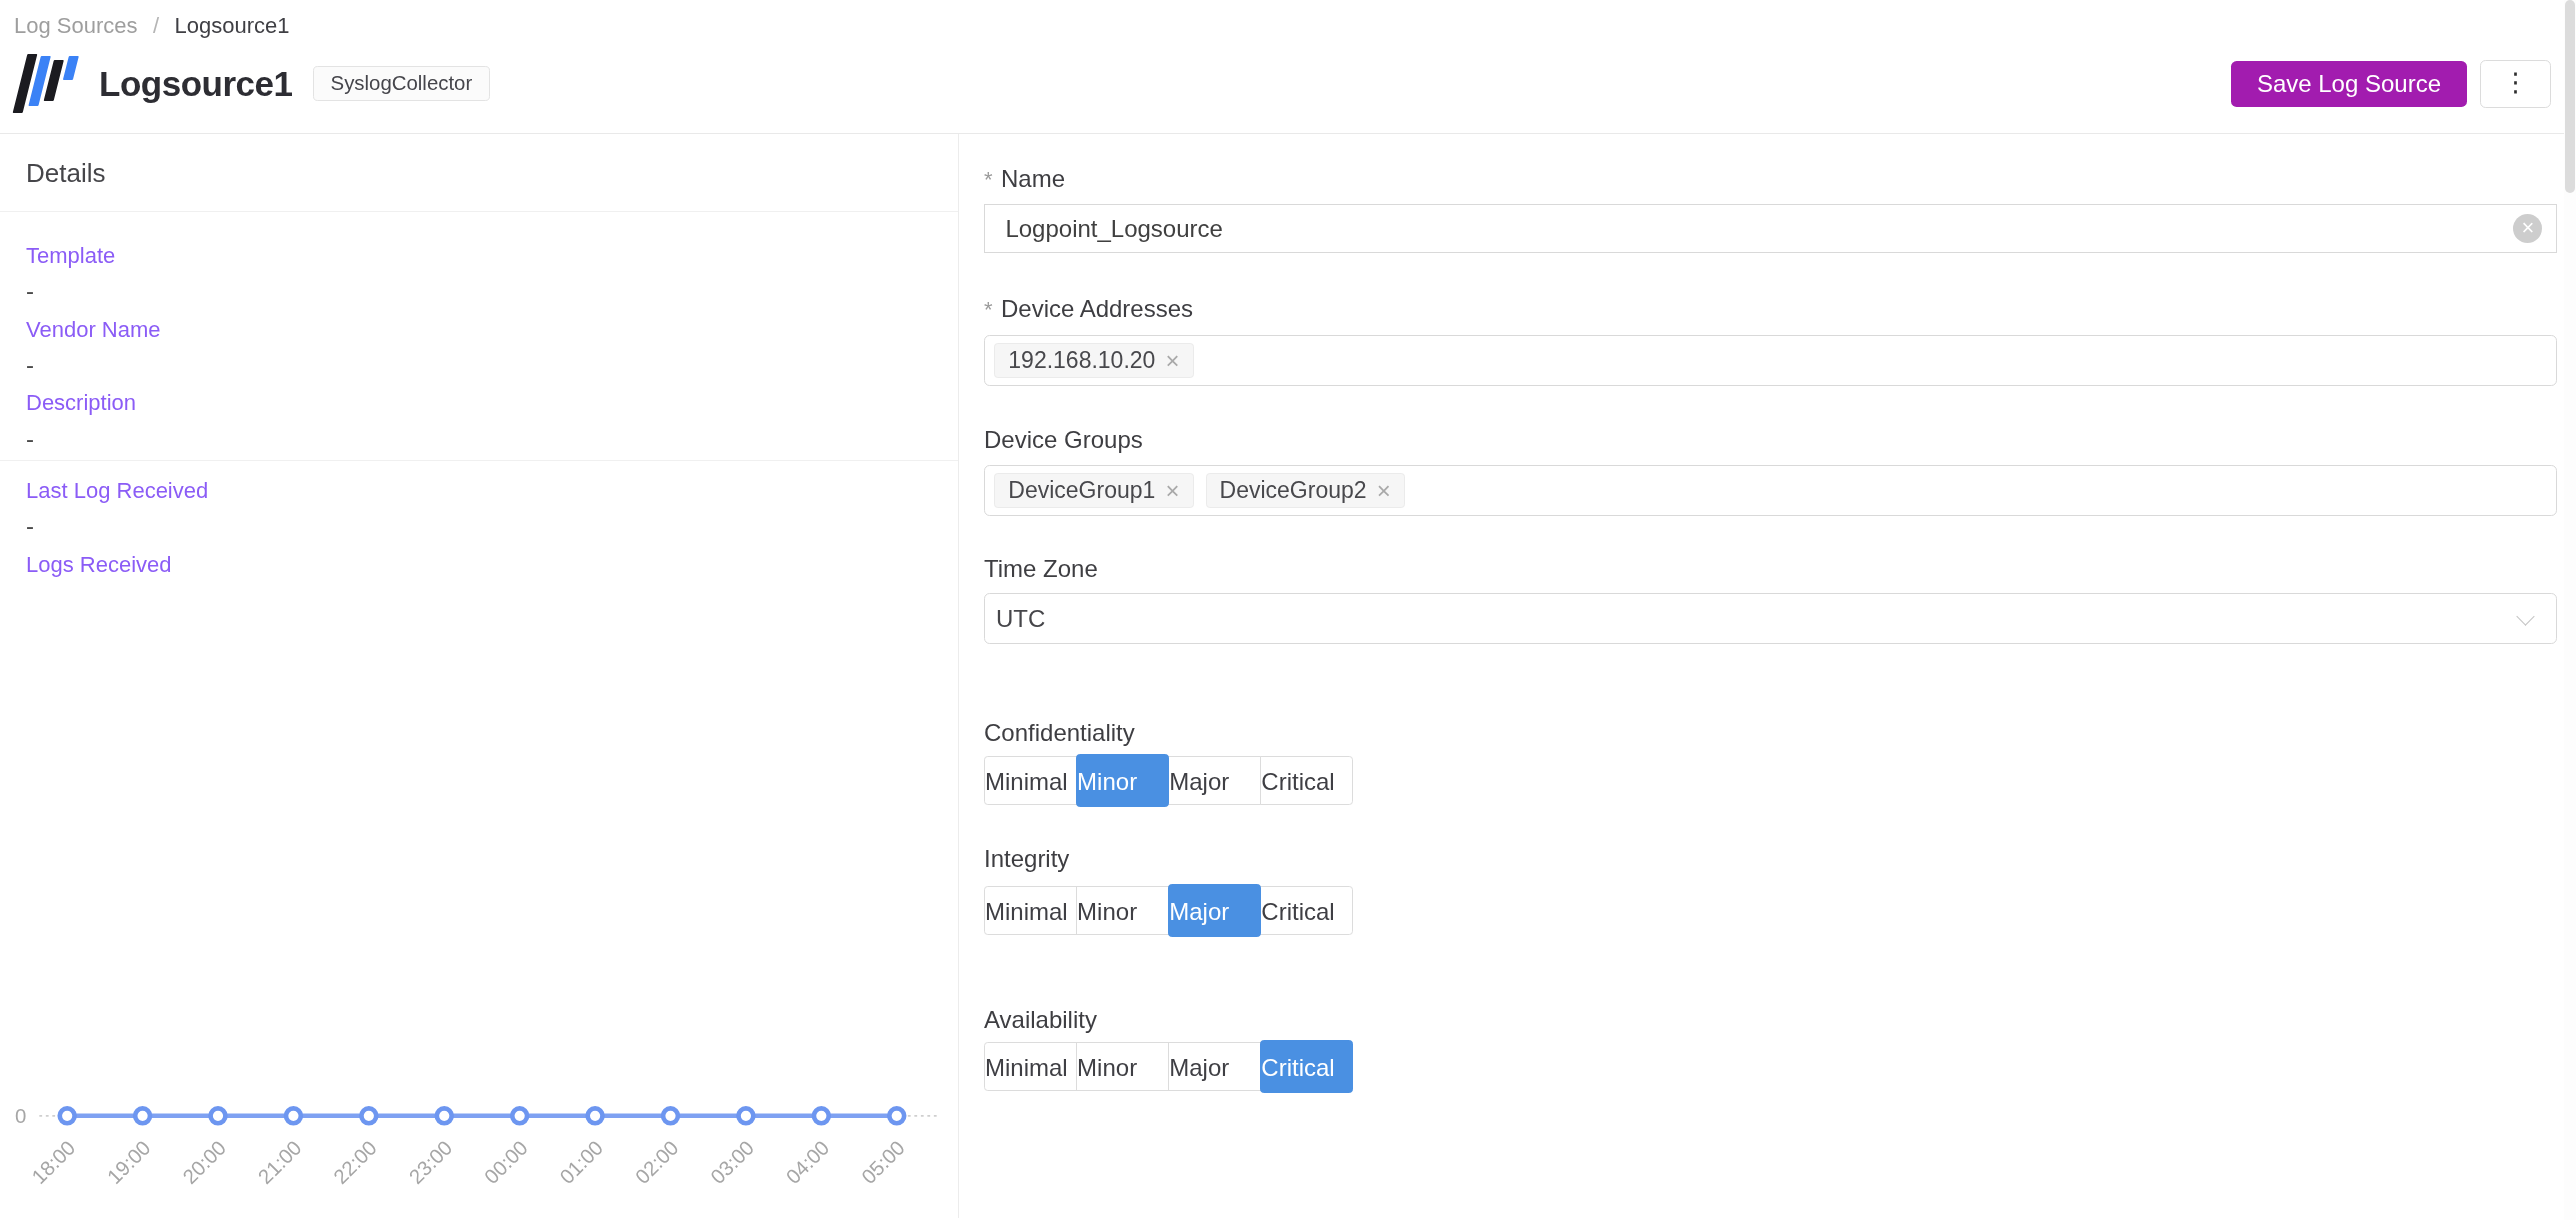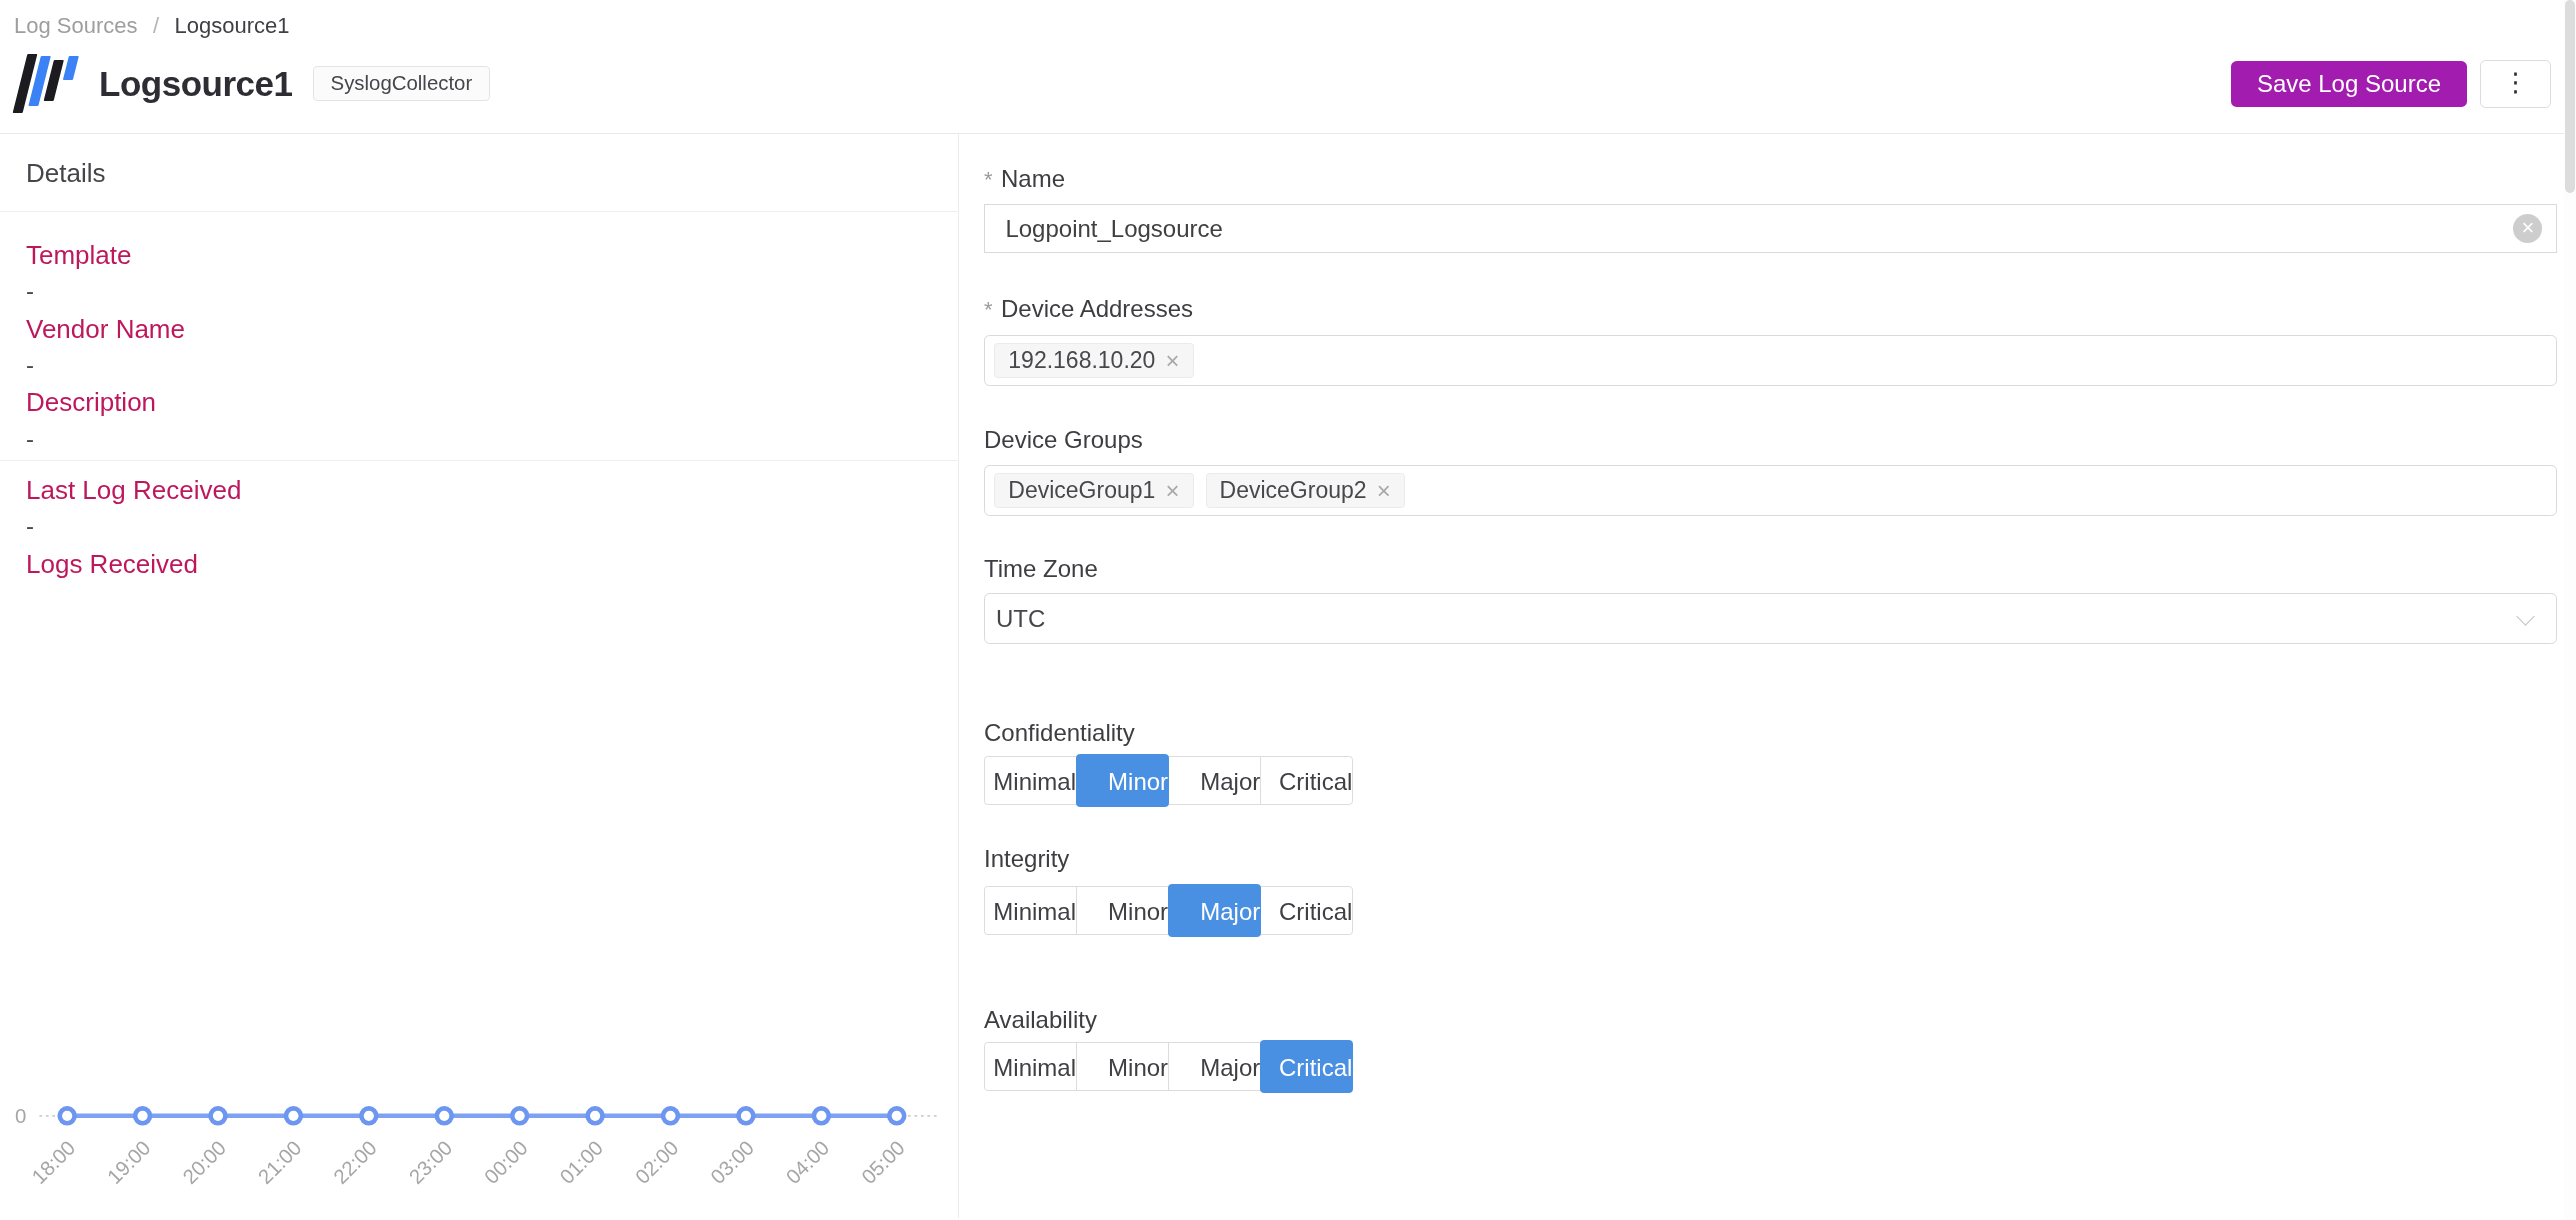--- a/index.html
+++ b/index.html
@@ -27,21 +27,21 @@
   .btn-primary{background:#a21caf;color:#fff;border:none;border-radius:5.6px;font-size:24px;
                font-family:inherit;padding:0 26px;height:46px;cursor:pointer;}
   .btn-more{width:69px;height:46px;background:#fff;border:0.9px solid #dcdcdc;border-radius:5.6px;
             font-size:26px;color:#2e2e2e;cursor:pointer;line-height:43px;text-align:center;}
   
   .main{display:flex;height:1084px;}
   .left-panel{width:959px;box-sizing:border-box;border-right:0.9px solid #ececec;position:relative;flex:none;}
   .details-title{font-size:26px;color:#454549;padding:24px 26px 22px;border-bottom:0.9px solid #f0f0f0;}
   .dfield{margin:10.2px 26px 0;}
   .dfield.first{margin-top:30px;}
-  .dlabel{font-size:26px;color:#be185d;line-height:27px;}
+  .dlabel{font-size:22px;color:#8b5cf6;line-height:27px;}
   .dvalue{font-size:24px;color:#4a4a4a;line-height:28px;margin-top:8.4px;}
   .ldivider{border-top:0.9px solid #f0f0f0;margin-top:7.4px;}
   .dfield.after-div{margin-top:16px;}
   .chart-wrap{position:absolute;left:0;bottom:15px;width:959px;height:141px;}
   
   .right-panel{flex:1;box-sizing:border-box;padding:0 18.6px 0 25px;position:relative;}
   .tabs{display:flex;gap:39px;padding-top:26px;border-bottom:0.9px solid #ececec;}
   .tab{font-size:24px;color:#45454b;line-height:29px;padding-bottom:24px;border-bottom:3.7px solid transparent;cursor:pointer;}
   .tab.active{color:#4a90e2;border-bottom-color:#4a90e2;}
   .form-label{font-size:24px;color:#3e3e42;line-height:29px;}
@@ -62,21 +62,21 @@
   .lbl-tz{margin-top:38px;}
   .select-box{margin-top:10.2px;box-sizing:border-box;height:51px;border:0.9px solid #d9d9d9;border-radius:5.6px;
               display:flex;align-items:center;padding:0 11px;font-size:24px;color:#46464a;position:relative;cursor:pointer;}
   .chevron{position:absolute;right:24px;top:16px;width:12px;height:12px;border-right:1.9px solid #c3c3c3;
            border-bottom:1.9px solid #c3c3c3;transform:rotate(45deg);}
   .lbl-conf{margin-top:74px;}
   .lbl-int{margin-top:37px;}
   .lbl-avail{margin-top:68px;}
   .seg-group{display:inline-flex;margin-top:8.4px;}
   .seg-group.g-int{margin-top:13px;}
-  .seg-option{width:93px;height:49px;line-height:49px;box-sizing:border-box;text-align:right;font-size:24px;
+  .seg-option{width:93px;height:49px;line-height:49px;box-sizing:border-box;text-align:left;font-size:24px;
               color:#3f3f44;background:#fff;border:0.9px solid #dcdcdc;margin-left:-0.9px;cursor:pointer;}
   .seg-option:first-child{margin-left:0;border-radius:3.7px 0 0 3.7px;}
   .seg-option:last-child{border-radius:0 3.7px 3.7px 0;}
   .seg-option.selected{background:#4a90e2;border-color:#4a90e2;color:#fff;border-radius:3.7px;
                        margin-top:-1.9px;height:53px;line-height:53px;position:relative;z-index:1;}
   
   .page-scrollbar{position:absolute;top:0;right:0;width:12px;height:1220px;background:#fdfdfd;}
   .page-scrollbar .thumb{position:absolute;top:0;right:0.9px;width:10.2px;height:193px;background:#dcdcdc;border-radius:5.6px;}
   svg text{font-family:"Liberation Sans",sans-serif;}
 </style>

